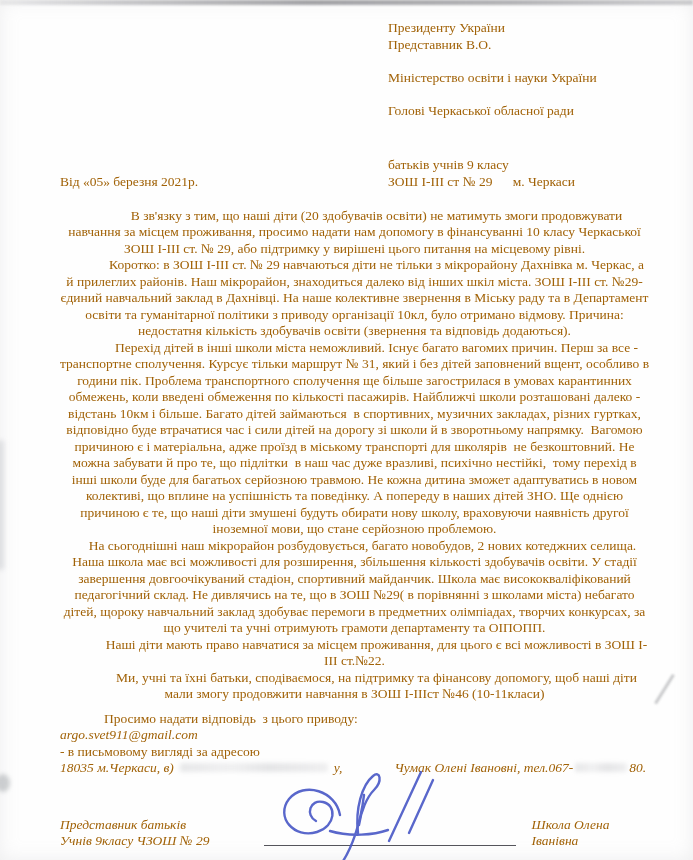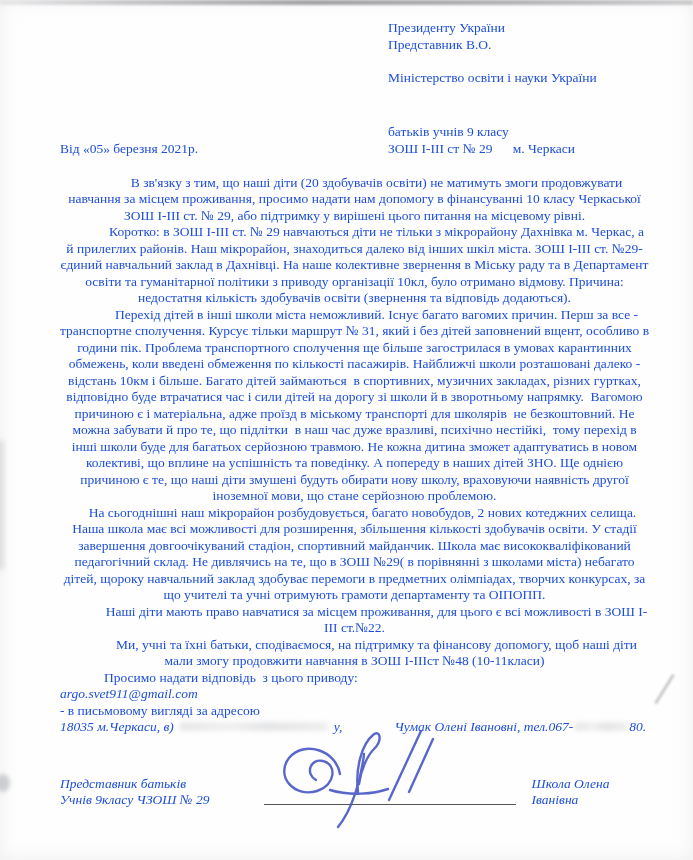--- a/index.html
+++ b/index.html
@@ -6,21 +6,21 @@
   body {
     width: 693px; height: 860px;
     background: #e9e9ea;
     font-family: "Liberation Serif", "DejaVu Serif", serif;
   }
   .page {
     position: relative;
     width: 693px; height: 860px;
     background: #fefefe;
     overflow: hidden;
-    color: #1d4ed8;
+    color: #a16207;
     box-shadow: inset 0 0 18px rgba(190,192,196,0.25);
   }
   
   .edge-top {
     position: absolute; top: 0; left: 0; right: 0; height: 5px;
     background: linear-gradient(90deg,
       rgba(110,110,115,0.10) 0%, rgba(110,110,115,0.35) 18%,
       rgba(95,95,100,0.55) 45%, rgba(95,95,100,0.45) 72%,
       rgba(110,110,115,0.30) 100%);
     filter: blur(1.2px);
@@ -56,21 +56,21 @@
   .recipients { margin-left: 328px; }
   .recipients .group { margin-bottom: 16.5px; }
   .recipients .group.gap-2 { margin-top: 38px; margin-bottom: 0; }
 
   .date-line { margin-top: -16px; }
 
   .body-text { margin-top: 17px; }
   .para { text-indent: 44px; text-align: center; }
   .para.indent-small { text-indent: 16px; }
 
-  .reply { }
+  .reply { margin-top: 8px; }
   .reply .intro { text-indent: 44px; }
   .italic { font-style: italic; }
 
   .smudge {
     display: inline-block;
     height: 9px;
     border-radius: 2px;
     background: linear-gradient(90deg,
       rgba(140,142,150,0.20), rgba(120,122,130,0.10) 35%,
       rgba(140,142,150,0.22) 60%, rgba(130,132,140,0.12));
@@ -110,35 +110,38 @@
   <div class="content">
 
     <div class="recipients">
       <div class="group">
         <p class="txt">Президенту України</p>
         <p class="txt">Представник В.О.</p>
       </div>
       <div class="group">
         <p class="txt">Міністерство освіти і науки України</p>
       </div>
+      <div class="group">
+        <p class="txt">Голові Черкаської обласної ради</p>
+      </div>
       <div class="group gap-2">
         <p class="txt">батьків учнів 9 класу</p>
         <p class="txt">ЗОШ І-ІІІ ст № 29      м. Черкаси</p>
       </div>
     </div>
 
     <p class="txt date-line">Від «05» березня 2021р.</p>
 
     <div class="body-text">
       <p class="txt para">В зв'язку з тим, що наші діти (20 здобувачів освіти) не матимуть змоги продовжувати навчання за місцем проживання, просимо надати нам допомогу в фінансуванні 10 класу Черкаської ЗОШ І-ІІІ ст. № 29, або підтримку у вирішені цього питання на місцевому рівні.</p>
       <p class="txt para">Коротко: в ЗОШ І-ІІІ ст. № 29 навчаються діти не тільки з мікрорайону Дахнівка м. Черкас, а й прилеглих районів. Наш мікрорайон, знаходиться далеко від інших шкіл міста. ЗОШ І-ІІІ ст. №29- єдиний навчальний заклад в Дахнівці. На наше колективне звернення в Міську раду та в Департамент освіти та гуманітарної політики з приводу організації 10кл, було отримано відмову. Причина: недостатня кількість здобувачів освіти (звернення та відповідь додаються).</p>
       <p class="txt para">Перехід дітей в інші школи міста неможливий. Існує багато вагомих причин. Перш за все - транспортне сполучення. Курсує тільки маршрут № 31, який і без дітей заповнений вщент, особливо в години пік. Проблема транспортного сполучення ще більше загострилася в умовах карантинних обмежень, коли введені обмеження по кількості пасажирів. Найближчі школи розташовані далеко - відстань 10км і більше. Багато дітей займаються  в спортивних, музичних закладах, різних гуртках, відповідно буде втрачатися час і сили дітей на дорогу зі школи й в зворотньому напрямку.  Вагомою причиною є і матеріальна, адже проїзд в міському транспорті для школярів  не безкоштовний. Не можна забувати й про те, що підлітки  в наш час дуже вразливі, психічно нестійкі,  тому перехід в інші школи буде для багатьох серйозною травмою. Не кожна дитина зможет адаптуватись в новом колективі, що вплине на успішність та поведінку. А попереду в наших дітей ЗНО. Ще однією причиною є те, що наші діти змушені будуть обирати нову школу, враховуючи наявність другої іноземної мови, що стане серйозною проблемою.</p>
       <p class="txt para indent-small">На сьогоднішні наш мікрорайон розбудовується, багато новобудов, 2 нових котеджних селища. Наша школа має всі можливості для розширення, збільшення кількості здобувачів освіти. У стадії завершення довгоочікуваний стадіон, спортивний майданчик. Школа має висококваліфікований педагогічний склад. Не дивлячись на те, що в ЗОШ №29( в порівнянні з школами міста) небагато дітей, щороку навчальний заклад здобуває перемоги в предметних олімпіадах, творчих конкурсах, за що учителі та учні отримують грамоти департаменту та ОІПОПП.</p>
       <p class="txt para">Наші діти мають право навчатися за місцем проживання, для цього є всі можливості в ЗОШ І-ІІІ ст.№22.</p>
-      <p class="txt para">Ми, учні та їхні батьки, сподіваємося, на підтримку та фінансову допомогу, щоб наші діти мали змогу продовжити навчання в ЗОШ І-ІІІст №48 (10-11класи)</p>
+      <p class="txt para">Ми, учні та їхні батьки, сподіваємося, на підтримку та фінансову допомогу, щоб наші діти мали змогу продовжити навчання в ЗОШ І-ІІІст №46 (10-11класи)</p>
     </div>
 
     <div class="reply">
       <p class="txt intro">Просимо надати відповідь  з цього приводу:</p>
       <p class="txt italic">argo.svet911@gmail.com</p>
       <p class="txt">- в письмовому вигляді за адресою</p>
       <p class="txt italic"><span>18035 м.Черкаси, в)</span><span class="smudge addr"></span><span>у,</span><span class="addr-gap"></span><span>Чумак Олені Івановні, тел.067-</span><span class="smudge phone"></span><span>80.</span></p>
     </div>
 
     <div class="sig-row">

